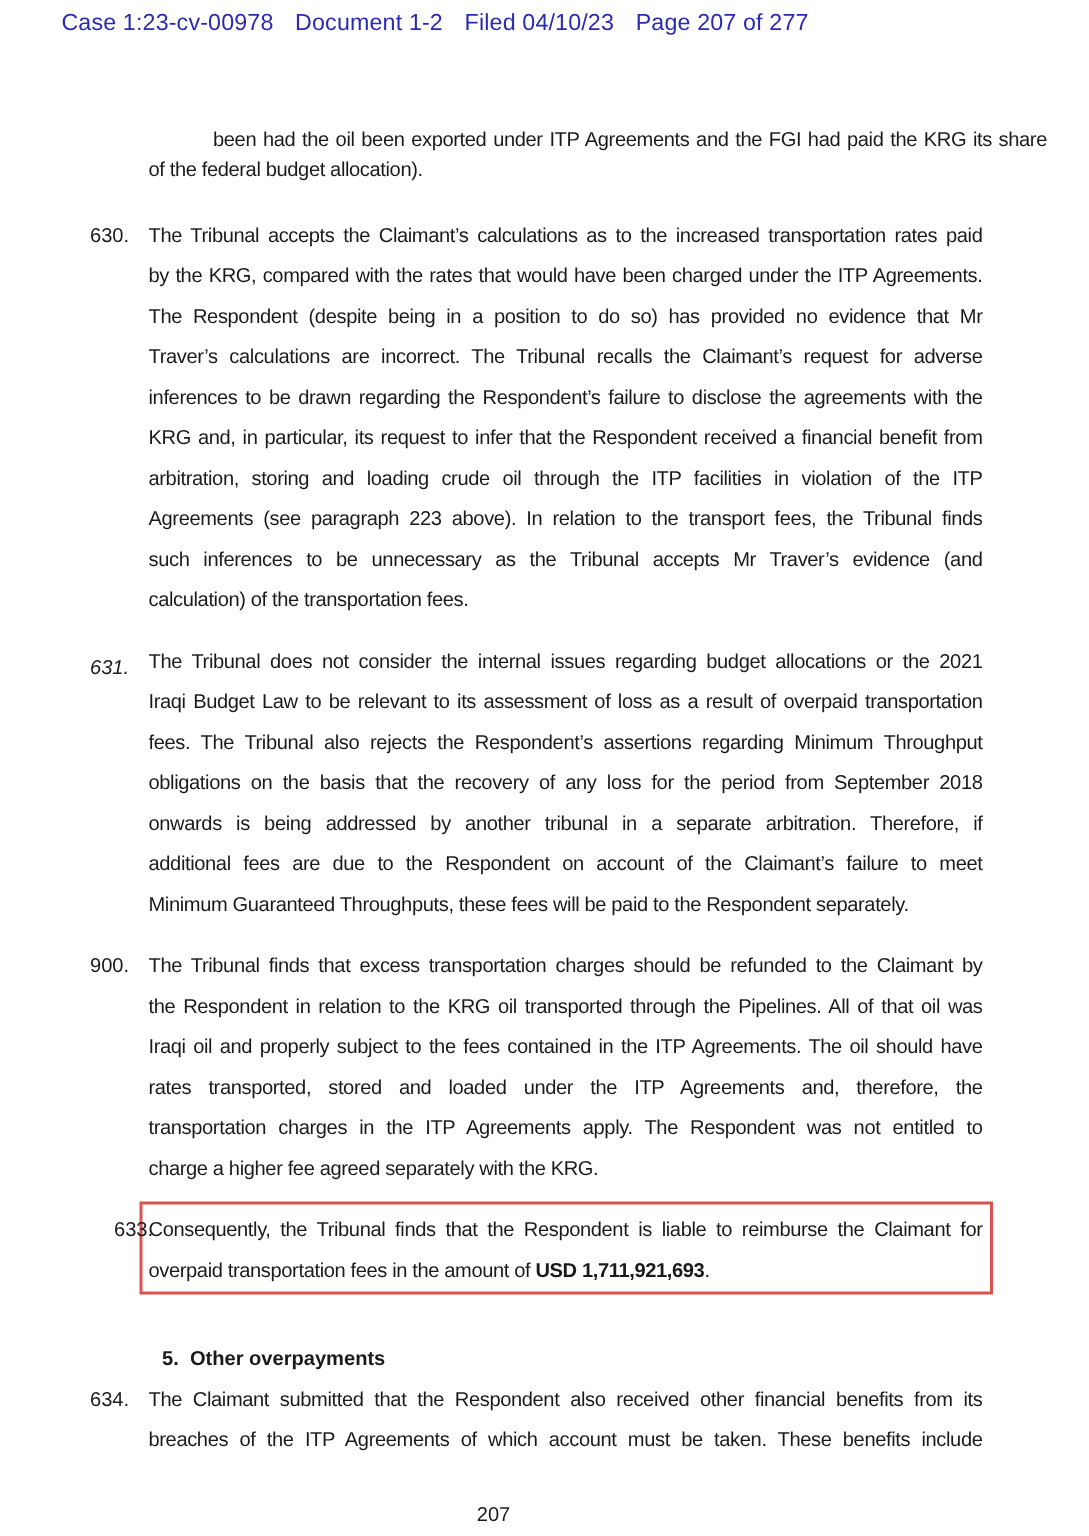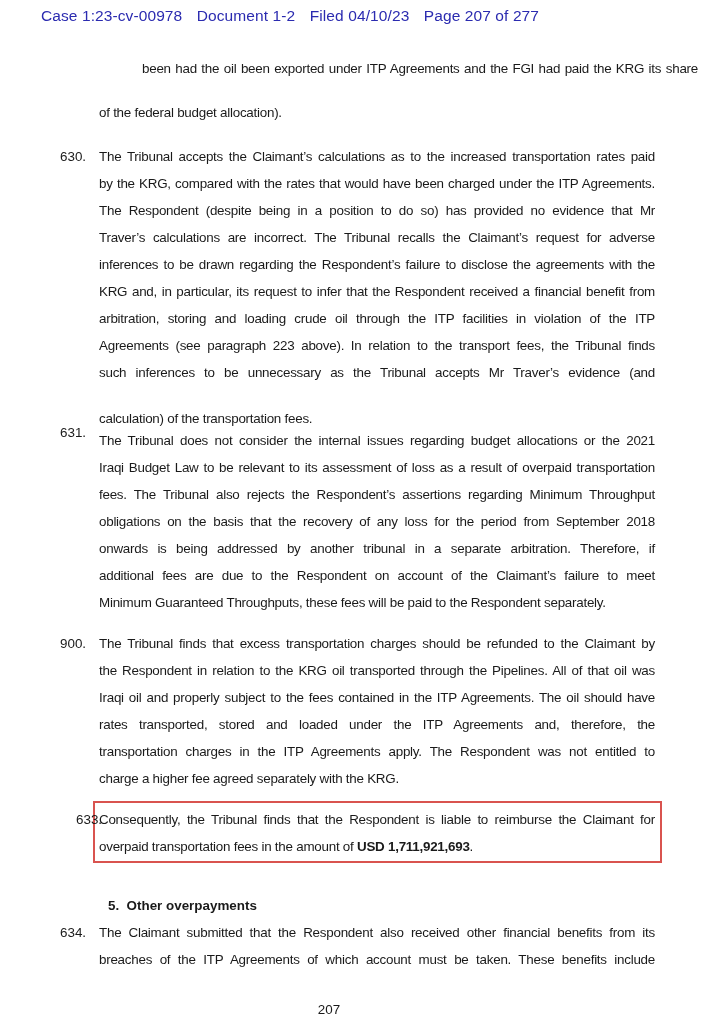--- a/index.html
+++ b/index.html
@@ -75,36 +75,36 @@
       text-align: center;
       font-size: 13.4px;
     }
     b { font-weight: bold; }
   </style>
 </head>
 <body>
 
 <div class="header"><span>Case 1:23-cv-00978</span> <span>Document 1-2</span> <span>Filed 04/10/23</span> <span>Page 207 of 277</span></div>
 
-<div class="line" style="top:60px;padding-left:43px;">been had the oil been exported under ITP Agreements and the FGI had paid the KRG its share</div>
+<div class="line" style="top:84px;padding-left:43px;">been had the oil been exported under ITP Agreements and the FGI had paid the KRG its share</div>
 <div class="line last" style="top:104px;">of the federal budget allocation).</div>
 
 <div class="para-num" style="top:148px;">630.</div>
 <div class="line" style="top:148px;">The Tribunal accepts the Claimant’s calculations as to the increased transportation rates paid</div>
 <div class="line" style="top:175px;">by the KRG, compared with the rates that would have been charged under the ITP Agreements.</div>
 <div class="line" style="top:202px;">The Respondent (despite being in a position to do so) has provided no evidence that Mr</div>
 <div class="line" style="top:229px;">Traver’s calculations are incorrect.  The Tribunal recalls the Claimant’s request for adverse</div>
 <div class="line" style="top:256px;">inferences to be drawn regarding the Respondent’s failure to disclose the agreements with the</div>
 <div class="line" style="top:283px;">KRG and, in particular, its request to infer that the Respondent received a financial benefit from</div>
 <div class="line" style="top:310px;">arbitration, storing and loading crude oil through the ITP facilities in violation of the ITP</div>
 <div class="line" style="top:337px;">Agreements (see paragraph 223 above). In relation to the transport fees, the Tribunal finds</div>
 <div class="line" style="top:364px;">such inferences to be unnecessary as the Tribunal accepts Mr Traver’s evidence (and</div>
-<div class="line last" style="top:391px;margin-top:19px;">calculation) of the transportation fees.</div>
+<div class="line last" style="top:391px;">calculation) of the transportation fees.</div>
 
-<div class="para-num" style="top:424px;">631.</div>
+<div class="para-num" style="top:436px;font-style:italic;">631.</div>
 <div class="line" style="top:432px;">The Tribunal does not consider the internal issues regarding budget allocations or the 2021</div>
 <div class="line" style="top:459px;">Iraqi Budget Law to be relevant to its assessment of loss as a result of overpaid transportation</div>
 <div class="line" style="top:486px;">fees.  The Tribunal also rejects the Respondent’s assertions regarding Minimum Throughput</div>
 <div class="line" style="top:513px;">obligations on the basis that the recovery of any loss for the period from September 2018</div>
 <div class="line" style="top:540px;">onwards is being addressed by another tribunal in a separate arbitration.  Therefore, if</div>
 <div class="line" style="top:567px;">additional fees are due to the Respondent on account of the Claimant’s failure to meet</div>
 <div class="line last" style="top:594px;">Minimum Guaranteed Throughputs, these fees will be paid to the Respondent separately.</div>
 
 <div class="para-num" style="top:635px;">900.</div>
 <div class="line" style="top:635px;">The Tribunal finds that excess transportation charges should be refunded to the Claimant by</div>

